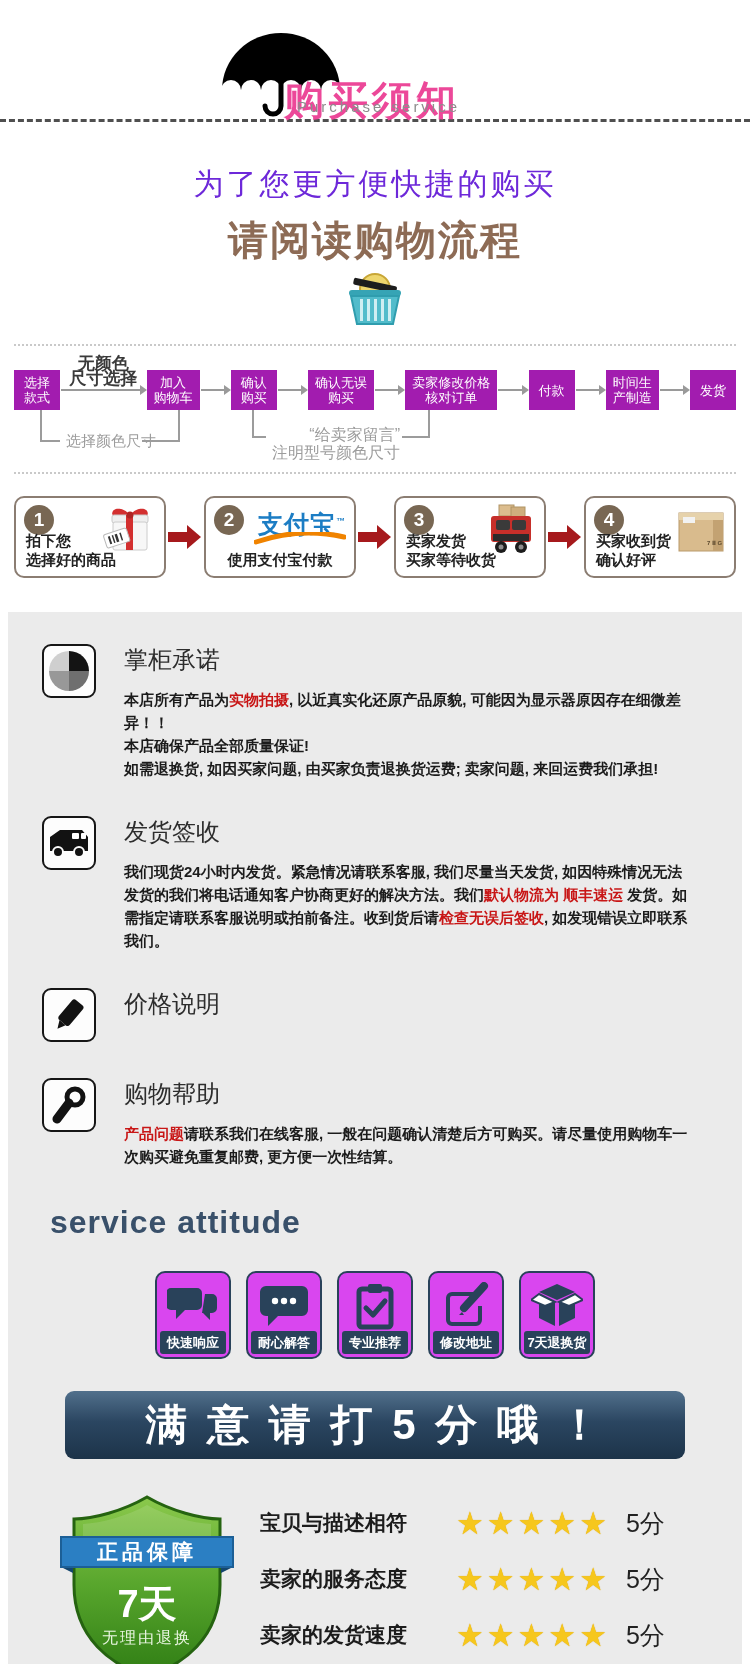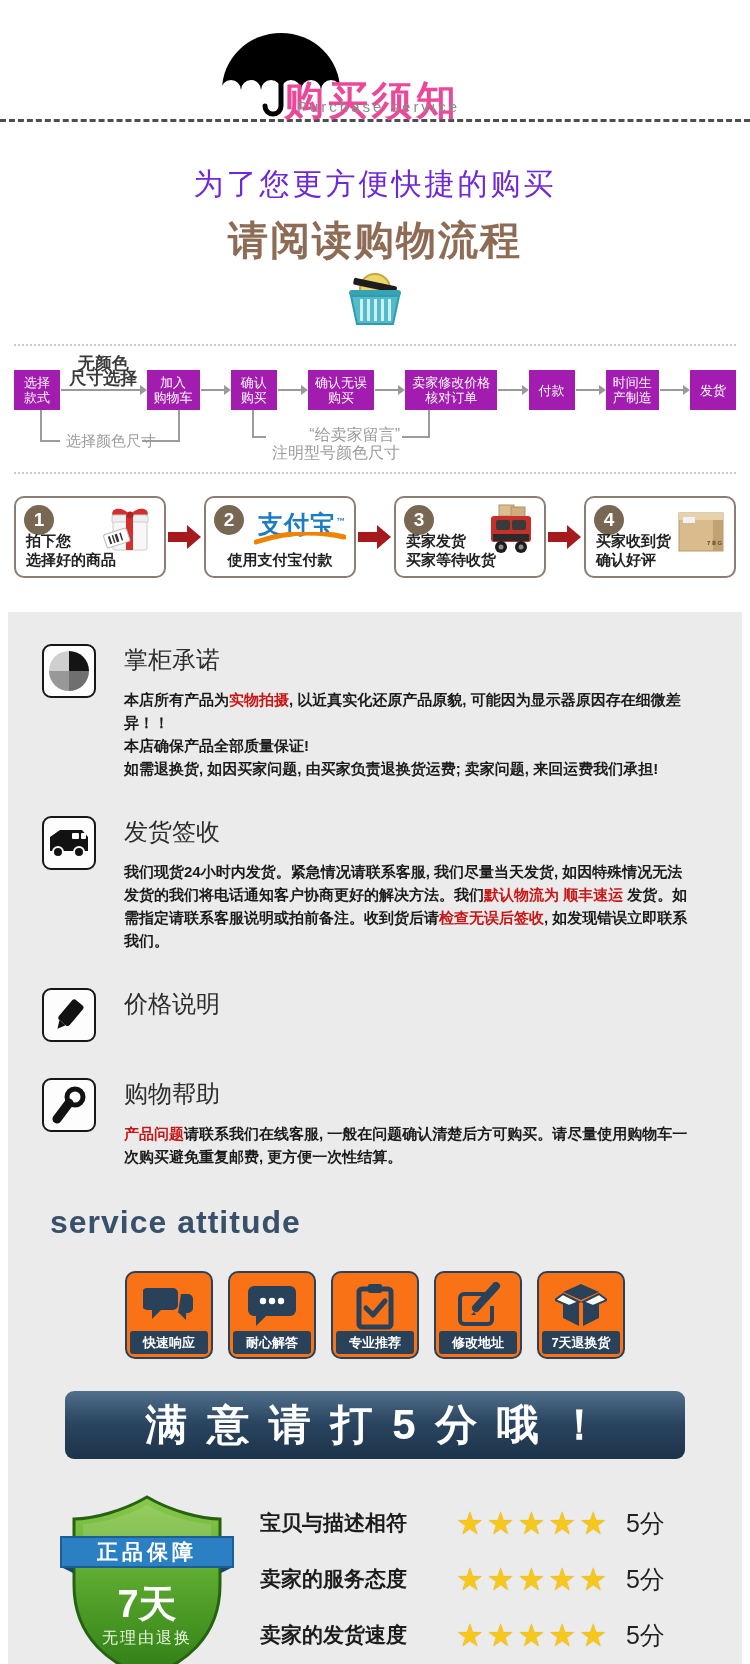--- a/index.html
+++ b/index.html
@@ -69,21 +69,21 @@
           display:flex; align-items:center; justify-content:center; margin-right:28px; flex:0 0 auto; }
   .pie { width:40px; height:40px; border-radius:50%;
          background:conic-gradient(#141414 0 25%, #6f6f6f 25% 50%, #989898 50% 75%, #cfcfcf 75% 100%); }
   .sect-title { font-size:24px; color:#2d2d2d; font-weight:500; margin-bottom:12px; }
   .sect-text { font-size:15px; font-weight:bold; color:#1b1b1b; line-height:23px; width:572px; }
   .red { color:#c81616; }
 
   
   .svc-head { padding-left:42px; font-size:32px; font-weight:bold; color:#39506a; letter-spacing:1px; margin:4px 0 30px; }
   .svc-row { display:flex; justify-content:center; gap:15px; margin-bottom:32px; }
-  .svc-box { width:88px; height:88px; background:#f97316; border:2px solid #29425a; border-radius:10px;
+  .svc-box { width:76px; height:88px; background:#d946ef; border:2px solid #29425a; border-radius:10px;
           position:relative; display:flex; align-items:flex-start; justify-content:center; padding-top:9px; }
   .svc-label { position:absolute; left:3px; right:3px; bottom:3px; height:23px; background:#29425a;
           border-radius:3px; color:#fff; font-size:13px; font-weight:bold;
           display:flex; align-items:center; justify-content:center; white-space:nowrap; }
 
   
   .banner { width:620px; height:68px; margin:0 auto 28px; border-radius:9px;
           background:linear-gradient(180deg,#51708c 0%,#2b4661 45%,#1c3349 100%);
           display:flex; align-items:center; justify-content:center;
           color:#fff; font-size:42px; font-weight:bold; letter-spacing:4px; }

